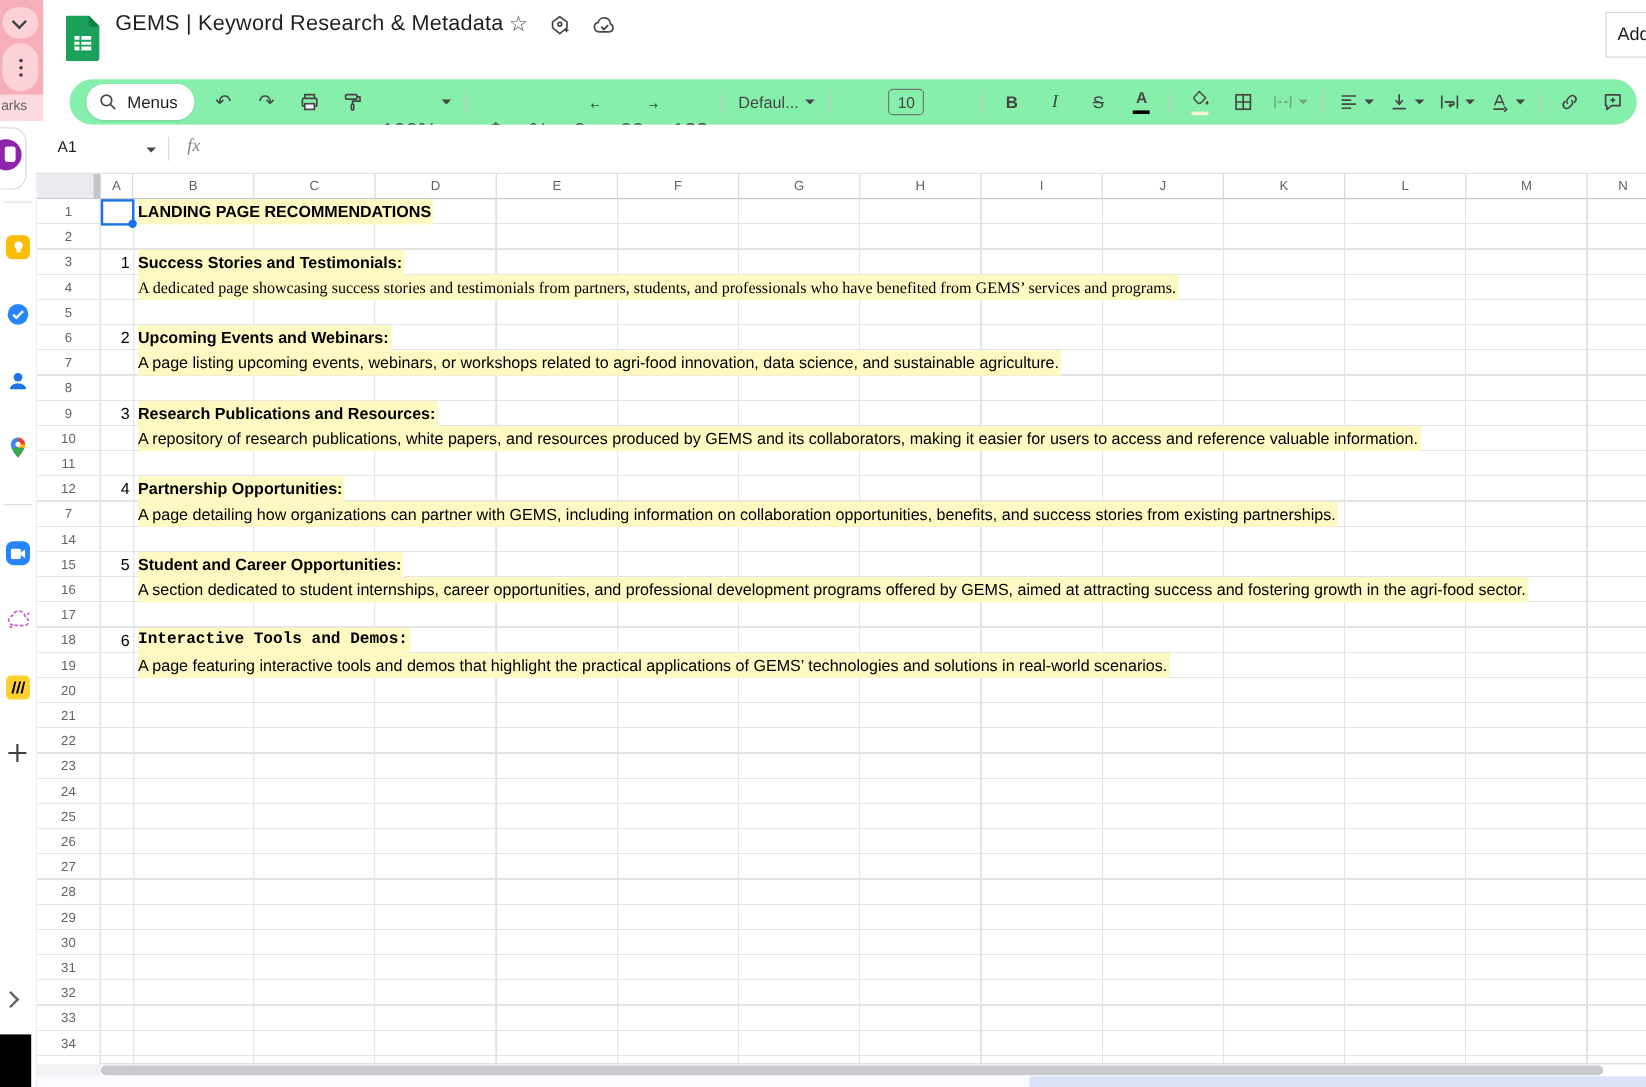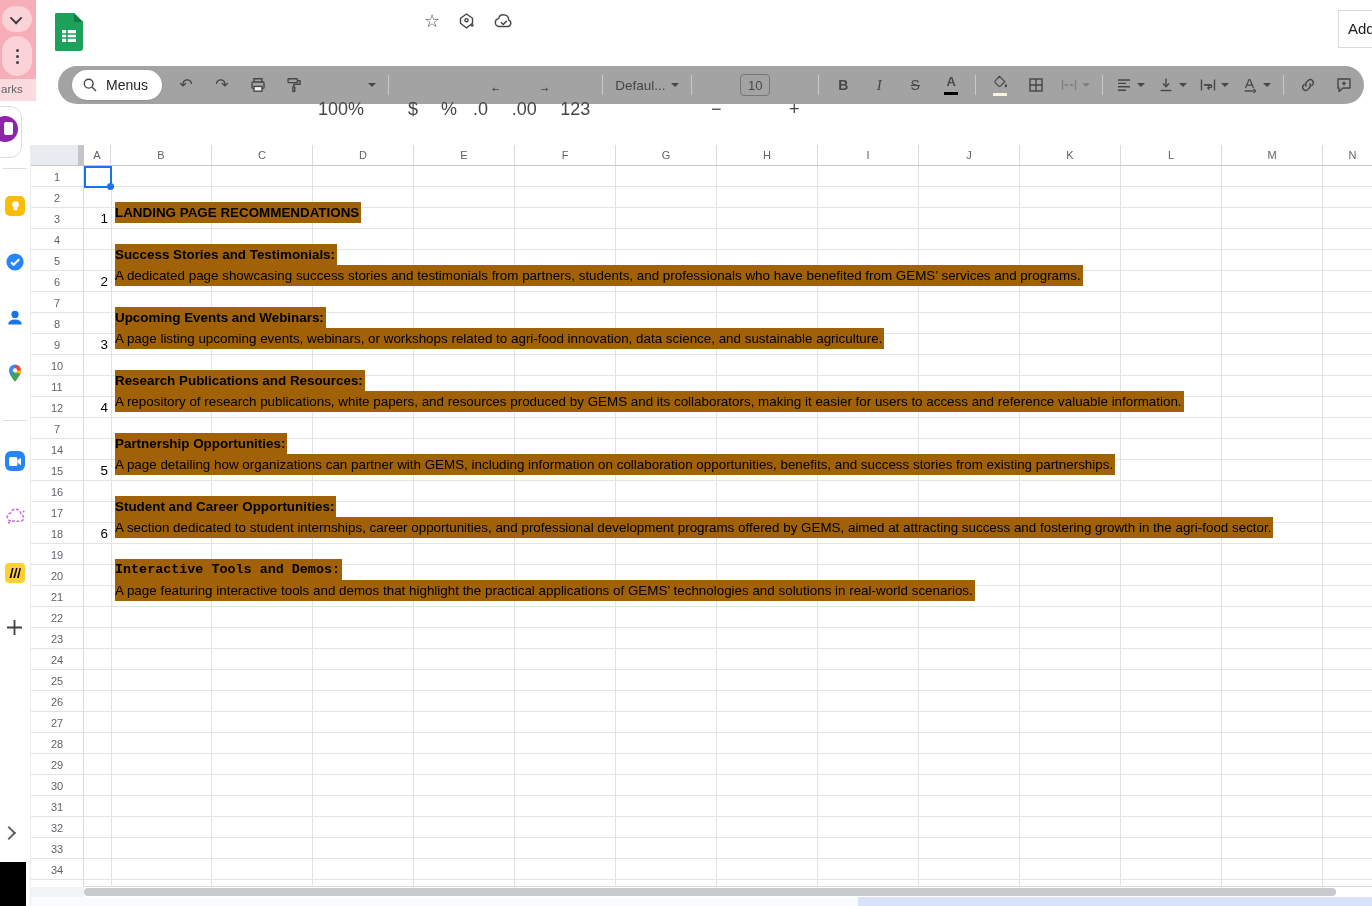--- a/index.html
+++ b/index.html
@@ -32,21 +32,21 @@
 
   
   #doc-title { left:96px; top:9px; font-size:18px; color:#1f1f1f; letter-spacing:.2px; }
   #title-icons { left:424px; top:12px; display:flex; gap:17px; color:#444746; }
   #menu-row { left:88px; top:35px; display:flex; }
   .menu-item { padding:2px 9px; font-size:14.6px; color:#202124; border-radius:6px; cursor:pointer; }
   #add-box { left:1338px; top:10px; width:40px; height:38px; background:#fff;
      border:1px solid #d6d9dd; font-size:15px; color:#202124; padding:9px 0 0 9px; }
 
   
-  #toolbar { left:58px; top:66px; width:1306px; height:38px; background:#a3a3a3; border-radius:19px;
+  #toolbar { left:58px; top:66px; width:1306px; height:38px; background:#86efac; border-radius:19px;
      display:flex; align-items:center; padding:0 14px; gap:12px; color:#444746; }
   .tbtn { display:flex; align-items:center; justify-content:center; min-width:24px; height:26px;
      border-radius:4px; cursor:pointer; gap:4px; flex:0 0 auto; }
   .tsep { width:1px; height:20px; background:#c7cac8; flex:0 0 auto; }
   .caret { width:0; height:0; border-left:4px solid transparent; border-right:4px solid transparent;
      border-top:4px solid #444746; }
   #menus-pill { background:#fff; border-radius:16px; height:30px; padding:0 14px 0 10px;
      display:flex; align-items:center; gap:8px; font-size:14px; color:#1f1f1f;
      box-shadow:0 1px 2px rgba(60,64,67,.15); cursor:pointer; flex:0 0 auto;}
   .glyph { font-family:"DejaVu Sans", sans-serif; font-size:16px; line-height:1; }
@@ -84,21 +84,21 @@
      background-image:repeating-linear-gradient(to bottom, transparent 0 20px, #e2e3e3 20px 21px); }
   .row-h { position:absolute; left:0; width:52px; height:21px; font-size:11px; color:#5f6368;
      display:flex; align-items:center; justify-content:center; cursor:pointer; }
   #grid-cells { left:53px; top:21px; width:1289px; height:721px; border-bottom:1px solid #d7d9db;
      background-image:
        repeating-linear-gradient(to bottom, transparent 0 20px, #e2e3e3 20px 21px),
        repeating-linear-gradient(to right, transparent 0 100px, #e2e3e3 100px 101px);
      background-position:0 0, 27px 0; cursor:cell; }
   #line-a-b { left:80px; top:21px; width:1px; height:721px; background:#e2e3e3; }
   .cell-text { position:absolute; height:21px; line-height:21px; font-size:13.4px; color:#000;
-     white-space:nowrap; background:#a16207; padding-right:2px;margin-top:36px; }
+     white-space:nowrap; background:#fef9c3; padding-right:2px; }
   .cell-num { position:absolute; height:21px; line-height:21px; font-size:13.4px; color:#000;
      width:24px; text-align:right; }
   .bold { font-weight:bold; }
   #selection { left:53px; top:21px; width:28px; height:22px; border:2px solid #1a73e8; background:transparent; }
   #fill-handle { left:76px; top:38px; width:7px; height:7px; background:#1a73e8; border-radius:50%; cursor:crosshair;}
   #scroll-gutter { left:0; top:742px; width:53px; height:11px; background:#f1f3f4; }
   #h-scrollbar { left:53px; top:743px; width:1252px; height:8px; background:#c8cacd; border-radius:4px; cursor:pointer;}
   #bottom-strip { left:0; top:752px; width:1342px; height:9px; background:#fafbfe; }
   #bottom-blue { left:827px; top:752px; width:515px; height:9px; background:#d8e2f8; }
 </style>
@@ -106,20 +106,21 @@
 <body>
 
 <div id="stage">
 
   <svg class="abs" style="left:55px; top:13px;" width="28" height="38" viewBox="0 0 28 38">
     <path d="M2 0h17l9 9v26a3 3 0 0 1-3 3H2a3 3 0 0 1-3-3V3a3 3 0 0 1 3-3z" fill="#1ba15a"></path>
     <path d="M19 0l9 9h-9z" fill="#0d8043"></path>
     <rect x="7" y="17" width="14" height="12" fill="#fff"></rect>
     <path d="M7 21h14M7 25h14M12 17v12" stroke="#1ba15a" stroke-width="1.6"></path>
   </svg>
+  <div class="abs" id="doc-title">GEMS | Keyword Research &amp; Metadata</div>
   <div class="abs" id="title-icons">
     <span class="glyph" style="font-size:18px;">☆</span>
     <svg class="ic" width="19" height="19" viewBox="0 0 19 19">
       <path d="M9.5 2l6 4.2v5L9.5 16l-6-4.8v-5z" stroke-linejoin="round"></path>
       <circle cx="9.5" cy="8.2" r="1.6"></circle>
       <path d="M13.4 13.2h3.4M15.1 11.5v3.4" stroke-width="1.2"></path>
     </svg>
     <svg class="ic" width="22" height="18" viewBox="0 0 22 18">
       <path d="M6 14.5a4 4 0 0 1-.5-7.9A5.2 5.2 0 0 1 15.7 8a3.4 3.4 0 0 1-.6 6.5z"></path>
       <path d="M8 10.3l2.2 2.2 3.6-3.6" stroke-width="1.5"></path>
@@ -253,20 +254,26 @@
     </div>
     <div class="tbtn">
       <svg class="ic" width="18" height="18" viewBox="0 0 18 18">
           <rect x="3" y="3" width="12" height="12" rx="1.5"></rect>
           <path d="M6.2 12V9.4M9 12V5.8M11.8 12V8"></path>
         </svg>
     </div>
 
   </div>
 
+  <div class="abs" id="formula-bar">
+    <div class="abs" id="name-box">A1</div>
+    <span class="abs caret" id="name-caret"></span>
+    <div class="abs" id="fx-sep"></div>
+    <div class="abs" id="fx-icon">fx</div>
+  </div>
 
   <div class="abs" id="sheet">
     <div class="abs" id="corner"></div>
     <div class="abs" id="corner-strip"></div>
     <div class="abs" id="col-headers">
         <div class="col-h" style="left: 0px; width: 27px;">A</div>
         <div class="col-h" style="left: 27px; width: 101px;">B</div>
         <div class="col-h" style="left: 128px; width: 101px;">C</div>
         <div class="col-h" style="left: 229px; width: 101px;">D</div>
         <div class="col-h" style="left: 330px; width: 101px;">E</div>
@@ -315,21 +322,21 @@
         <div class="row-h" style="top: 651px;">32</div>
         <div class="row-h" style="top: 672px;">33</div>
         <div class="row-h" style="top: 693px;">34</div>
       </div>
     <div class="abs" id="grid-cells"></div>
     <div class="abs" id="line-a-b"></div>
     <div class="abs" id="cell-layer" style="left:0;top:0;">
         <div class="cell-text bold" style="top: 21px; left: 84px;">LANDING PAGE RECOMMENDATIONS</div>
         <div class="cell-num" style="top: 63px; left: 53px;">1</div>
         <div class="cell-text bold" style="top: 63px; left: 84px;">Success Stories and Testimonials:</div>
-        <div class="cell-text" style="top: 84px; left: 84px;">A dedicated page showcasing success stories and testimonials from partners, students, and professionals who have benefited from GEMS’ services and programs.</div>
+        <div class="cell-text" style="top: 84px; left: 84px; font-family: Liberation Serif, serif;">A dedicated page showcasing success stories and testimonials from partners, students, and professionals who have benefited from GEMS’ services and programs.</div>
         <div class="cell-num" style="top: 126px; left: 53px;">2</div>
         <div class="cell-text bold" style="top: 126px; left: 84px;">Upcoming Events and Webinars:</div>
         <div class="cell-text" style="top: 147px; left: 84px;">A page listing upcoming events, webinars, or workshops related to agri-food innovation, data science, and sustainable agriculture.</div>
         <div class="cell-num" style="top: 189px; left: 53px;">3</div>
         <div class="cell-text bold" style="top: 189px; left: 84px;">Research Publications and Resources:</div>
         <div class="cell-text" style="top: 210px; left: 84px;">A repository of research publications, white papers, and resources produced by GEMS and its collaborators, making it easier for users to access and reference valuable information.</div>
         <div class="cell-num" style="top: 252px; left: 53px;">4</div>
         <div class="cell-text bold" style="top: 252px; left: 84px;">Partnership Opportunities:</div>
         <div class="cell-text" style="top: 273px; left: 84px;">A page detailing how organizations can partner with GEMS, including information on collaboration opportunities, benefits, and success stories from existing partnerships.</div>
         <div class="cell-num" style="top: 315px; left: 53px;">5</div>

